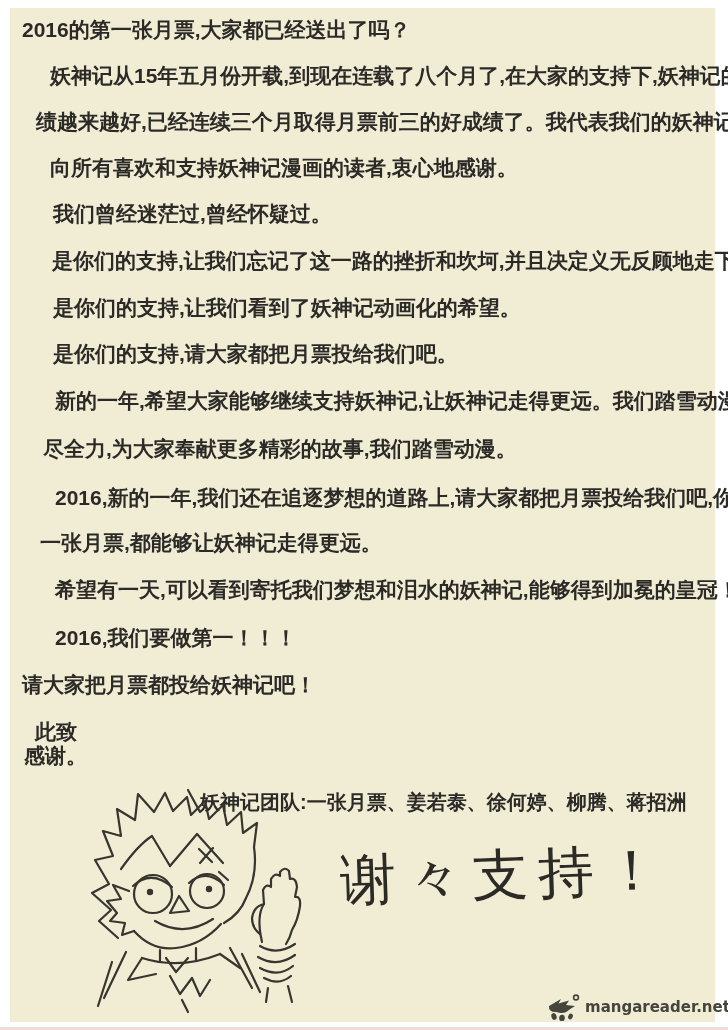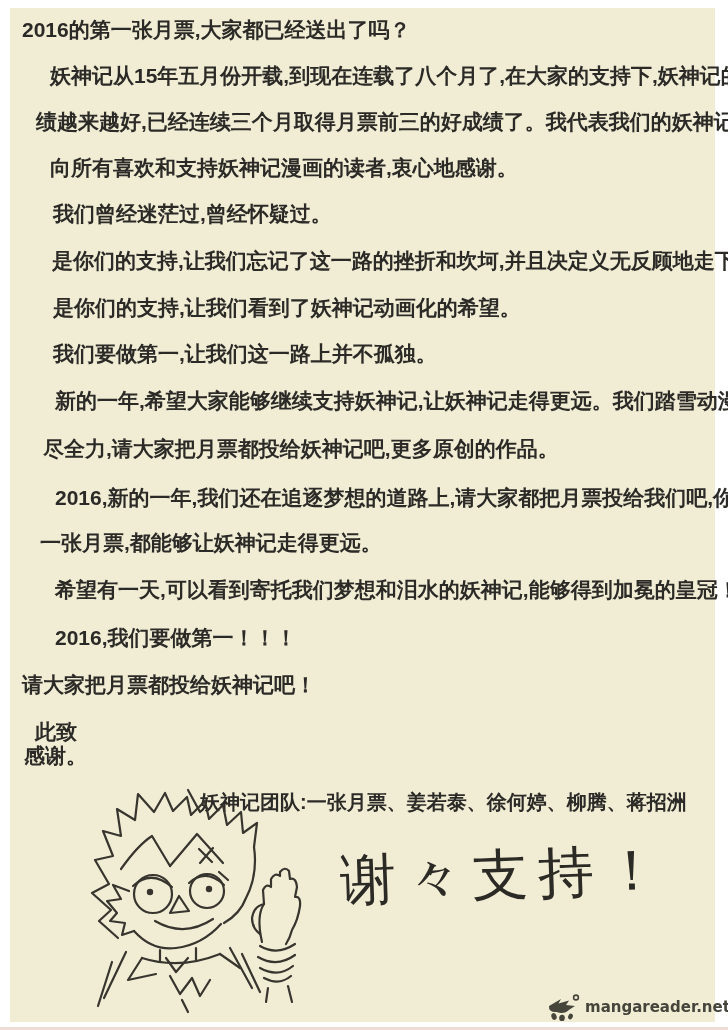--- a/index.html
+++ b/index.html
@@ -61,23 +61,23 @@
 <div class="page">
   <div class="paper"></div>
 
   <div class="line l0">2016的第一张月票,大家都已经送出了吗？</div>
   <div class="line l1">妖神记从15年五月份开载,到现在连载了八个月了,在大家的支持下,妖神记的成</div>
   <div class="line l2">绩越来越好,已经连续三个月取得月票前三的好成绩了。我代表我们的妖神记团队,</div>
   <div class="line l4">我们曾经迷茫过,曾经怀疑过。</div>
   <div class="line l3">向所有喜欢和支持妖神记漫画的读者,衷心地感谢。</div>
   <div class="line l5">是你们的支持,让我们忘记了这一路的挫折和坎坷,并且决定义无反顾地走下去。</div>
   <div class="line l6">是你们的支持,让我们看到了妖神记动画化的希望。</div>
-  <div class="line l7">我们要做第一,让我们这一路上并不孤独。</div>
+  <div class="line l7">是你们的支持,请大家都把月票投给我们吧。</div>
   <div class="line l8">新的一年,希望大家能够继续支持妖神记,让妖神记走得更远。我们踏雪动漫,也会竭</div>
-  <div class="line l9">尽全力,请大家把月票都投给妖神记吧,更多原创的作品。</div>
+  <div class="line l9">尽全力,为大家奉献更多精彩的故事,我们踏雪动漫。</div>
   <div class="line l10">2016,新的一年,我们还在追逐梦想的道路上,请大家都把月票投给我们吧,你们的每</div>
   <div class="line l11">一张月票,都能够让妖神记走得更远。</div>
   <div class="line l12">希望有一天,可以看到寄托我们梦想和泪水的妖神记,能够得到加冕的皇冠！</div>
   <div class="line l13">2016,我们要做第一！！！</div>
   <div class="line l14">请大家把月票都投给妖神记吧！</div>
   <div class="line l15">此致</div>
   <div class="line l16">感谢。</div>
 
   <div class="signature">妖神记团队:一张月票、姜若泰、徐何婷、柳腾、蒋招洲</div>
 

